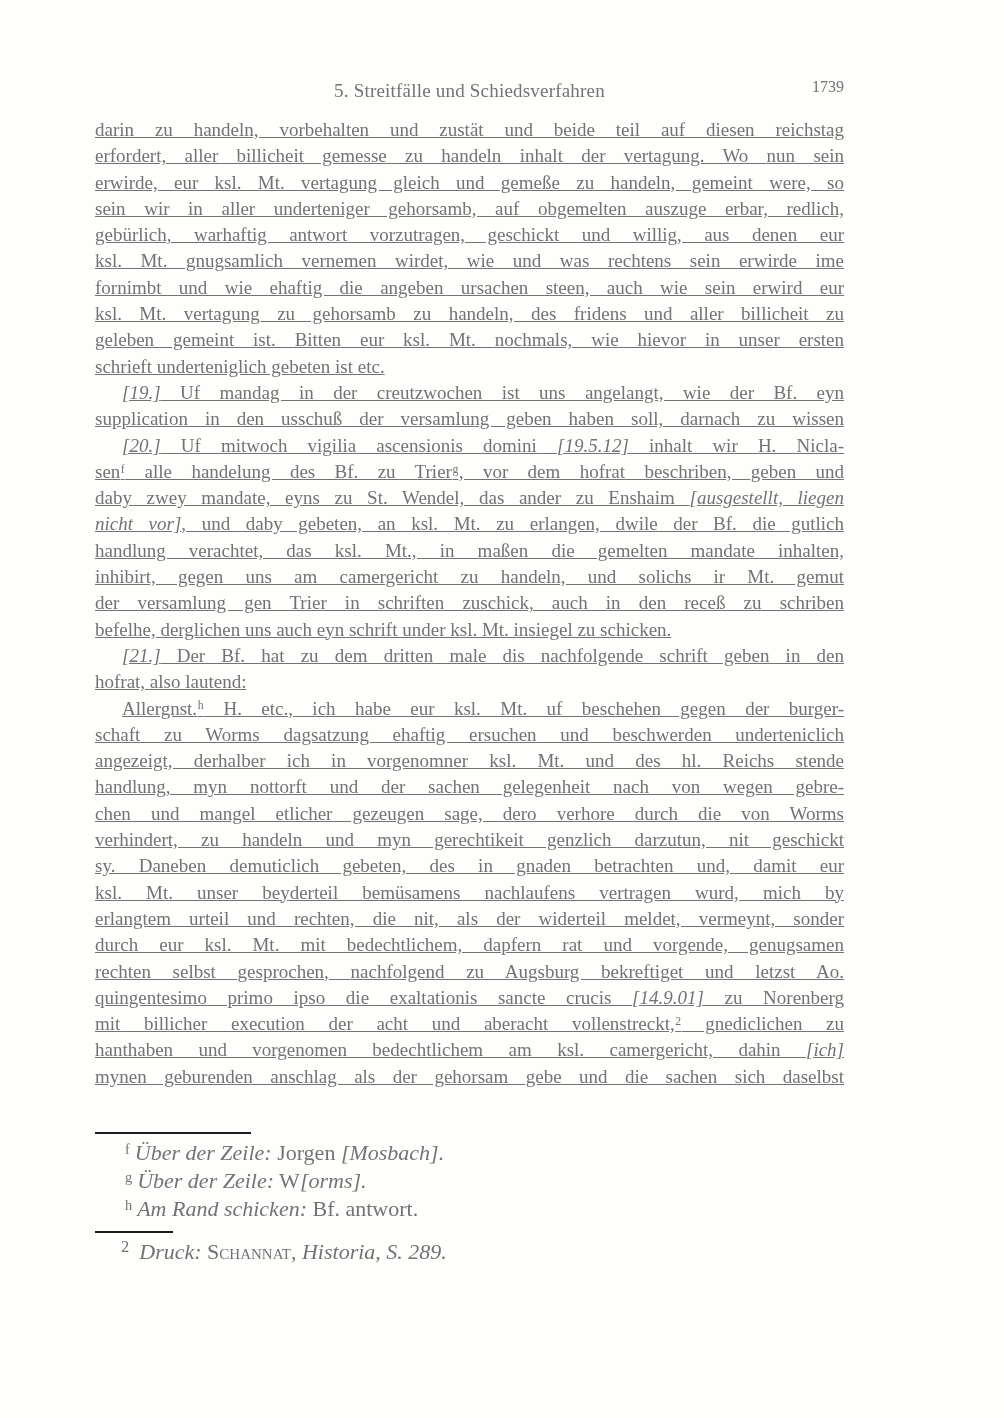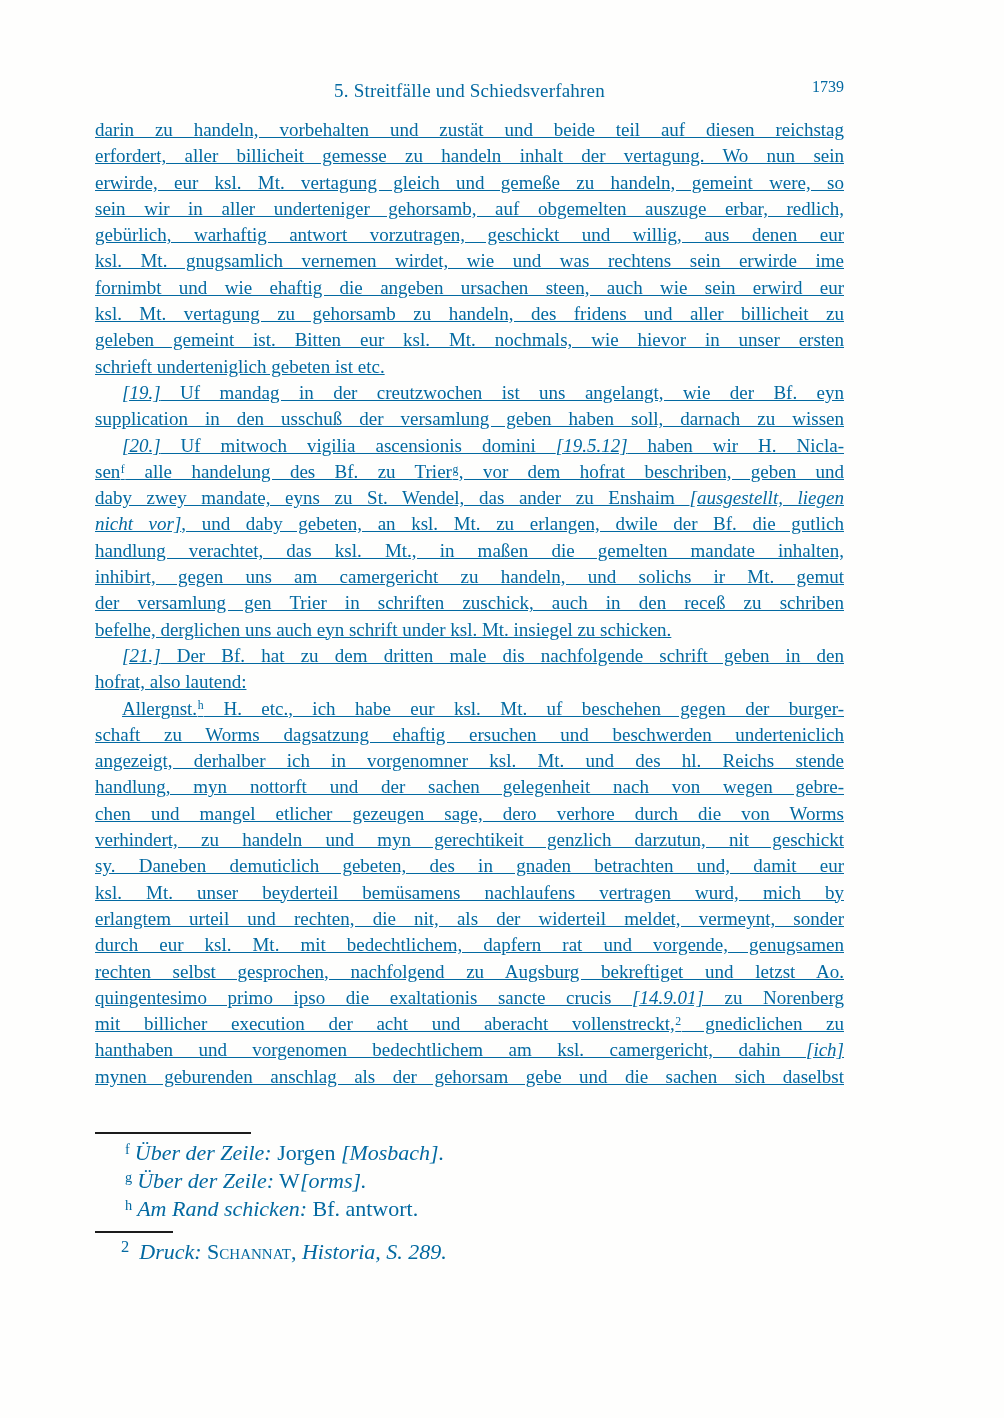--- a/index.html
+++ b/index.html
@@ -2,21 +2,21 @@
 <html><head>
 <meta charset="utf-8">
 <style>
   html, body { margin: 0; padding: 0; background: #ffffff; }
   .page {
     position: relative;
     width: 1004px;
     height: 1418px;
     background: #fefefd;
     font-family: "Liberation Serif", "DejaVu Serif", serif;
-    color: #0369a1;
+    color: #737373;
     overflow: hidden;
   }
   
   .header {
     position: absolute;
     left: 95px;
     top: 80px;
     width: 749px;
     height: 26px;
     font-size: 19px;
@@ -100,21 +100,21 @@
       <div class="line"><span class="seg-r">erwirde, eur ksl. Mt. vertagung gleich und gemeße zu handeln, gemeint were, so</span></div>
       <div class="line"><span class="seg-r">sein wir in aller underteniger gehorsamb, auf obgemelten auszuge erbar, redlich,</span></div>
       <div class="line"><span class="seg-r">gebürlich, warhaftig antwort vorzutragen, geschickt und willig, aus denen eur</span></div>
       <div class="line"><span class="seg-r">ksl. Mt. gnugsamlich vernemen wirdet, wie und was rechtens sein erwirde ime</span></div>
       <div class="line"><span class="seg-r">fornimbt und wie ehaftig die angeben ursachen steen, auch wie sein erwird eur</span></div>
       <div class="line"><span class="seg-r">ksl. Mt. vertagung zu gehorsamb zu handeln, des fridens und aller billicheit zu</span></div>
       <div class="line"><span class="seg-r">geleben gemeint ist. Bitten eur ksl. Mt. nochmals, wie hievor in unser ersten</span></div>
       <div class="line para-end"><span class="seg-r">schrieft underteniglich gebeten ist etc.</span></div>
       <div class="line indent"><span class="seg-i">[19.]</span><span class="seg-r"> Uf mandag in der creutzwochen ist uns angelangt, wie der Bf. eyn</span></div>
       <div class="line"><span class="seg-r">supplication in den usschuß der versamlung geben haben soll, darnach zu wissen</span></div>
-      <div class="line indent"><span class="seg-i">[20.]</span><span class="seg-r"> Uf mitwoch vigilia ascensionis domini </span><span class="seg-i">[19.5.12]</span><span class="seg-r"> haben wir H. Nicla-</span></div>
+      <div class="line indent"><span class="seg-i">[20.]</span><span class="seg-r"> Uf mitwoch vigilia ascensionis domini </span><span class="seg-i">[19.5.12]</span><span class="seg-r"> inhalt wir H. Nicla-</span></div>
       <div class="line"><span class="seg-r">sen</span><span class="seg-s">f</span><span class="seg-r"> alle handelung des Bf. zu Trier</span><span class="seg-s">g</span><span class="seg-r">, vor dem hofrat beschriben, geben und</span></div>
       <div class="line"><span class="seg-r">daby zwey mandate, eyns zu St. Wendel, das ander zu Enshaim </span><span class="seg-i">[ausgestellt, liegen</span></div>
       <div class="line"><span class="seg-i">nicht vor]</span><span class="seg-r">, und daby gebeten, an ksl. Mt. zu erlangen, dwile der Bf. die gutlich</span></div>
       <div class="line"><span class="seg-r">handlung verachtet, das ksl. Mt., in maßen die gemelten mandate inhalten,</span></div>
       <div class="line"><span class="seg-r">inhibirt, gegen uns am camergericht zu handeln, und solichs ir Mt. gemut</span></div>
       <div class="line"><span class="seg-r">der versamlung gen Trier in schriften zuschick, auch in den receß zu schriben</span></div>
       <div class="line para-end"><span class="seg-r">befelhe, derglichen uns auch eyn schrift under ksl. Mt. insiegel zu schicken.</span></div>
       <div class="line indent"><span class="seg-i">[21.]</span><span class="seg-r"> Der Bf. hat zu dem dritten male dis nachfolgende schrift geben in den</span></div>
       <div class="line para-end"><span class="seg-r">hofrat, also lautend:</span></div>
       <div class="line indent"><span class="seg-r">Allergnst.</span><span class="seg-s">h</span><span class="seg-r"> H. etc., ich habe eur ksl. Mt. uf beschehen gegen der burger-</span></div>

